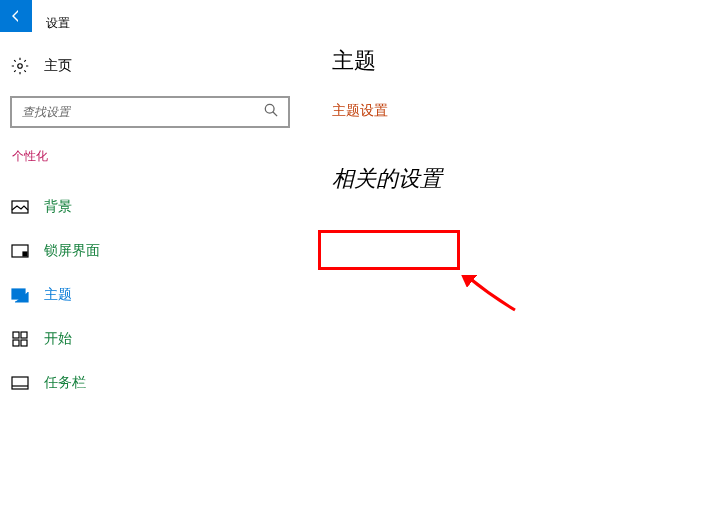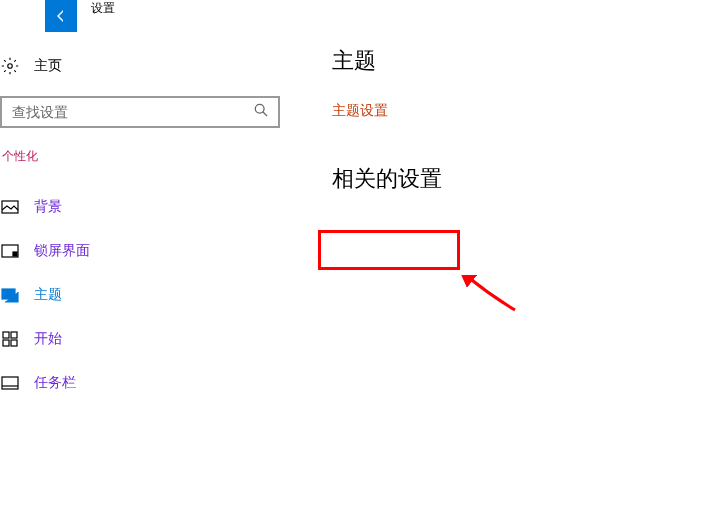--- a/index.html
+++ b/index.html
@@ -10,23 +10,22 @@
     }
     body {
       width: 704px;
       height: 518px;
       background: #fff;
       position: relative;
       overflow: hidden;
     }
     .header {
       display: flex;
-      align-items: flex-start;
+      align-items: flex-end;
       height: 32px;
-      padding-left: 45px;
     }
     .back-btn {
       width: 32px;
       height: 32px;
       background: #0078d7;
       display: flex;
       align-items: center;
       justify-content: center;
       cursor: pointer;
     }
@@ -39,21 +38,21 @@
       font-size: 12px;
       color: #000;
       margin-left: 14px;
     }
     .content {
       display: flex;
       margin-top: 14px;
     }
     .sidebar {
       width: 300px;
-      padding-left: 0;
+      padding-left: 10px;
     }
     .home-item {
       display: flex;
       align-items: center;
       height: 40px;
       margin-bottom: 10px;
       cursor: pointer;
     }
     .home-item .icon {
       width: 20px;
@@ -72,24 +71,25 @@
       background: #fff;
       display: flex;
       align-items: center;
       justify-content: space-between;
       padding: 0 10px;
       margin-bottom: 20px;
     }
     .search-box input {
       border: none;
       outline: none;
-      font-size: 14px;
+      font-size: 12px;
       color: #666;
       width: 100%;
       background: transparent;
+      font-style: italic;
     }
     .search-box input::placeholder {
       color: #666;
     }
     .search-icon {
       flex-shrink: 0;
     }
     .category {
       font-size: 12px;
       color: #be185d;
@@ -104,21 +104,21 @@
     }
     .nav-item .icon {
       width: 20px;
       display: flex;
       justify-content: center;
       align-items: center;
     }
     .nav-item .label {
       margin-left: 14px;
       font-size: 14px;
-      color: #6d28d9;
+      color: #15803d;
     }
     .nav-item.active .label {
       color: #0078d7;
     }
     .nav-item.active .icon svg {
       stroke: #0078d7;
       fill: #0078d7;
     }
     .main {
       flex: 1;
@@ -127,20 +127,21 @@
     }
     .section-title {
       font-size: 22px;
       font-weight: 400;
       color: #000;
       margin-bottom: 26px;
       margin-top: 0;
     }
     .section-title.second {
       margin-top: 44px;
+      font-style: italic;
     }
     .link-item {
       font-size: 14px;
       color: #c2410c;
       cursor: pointer;
       margin-bottom: 20px;
       display: block;
     }
     .highlight-box {
       position: absolute;

